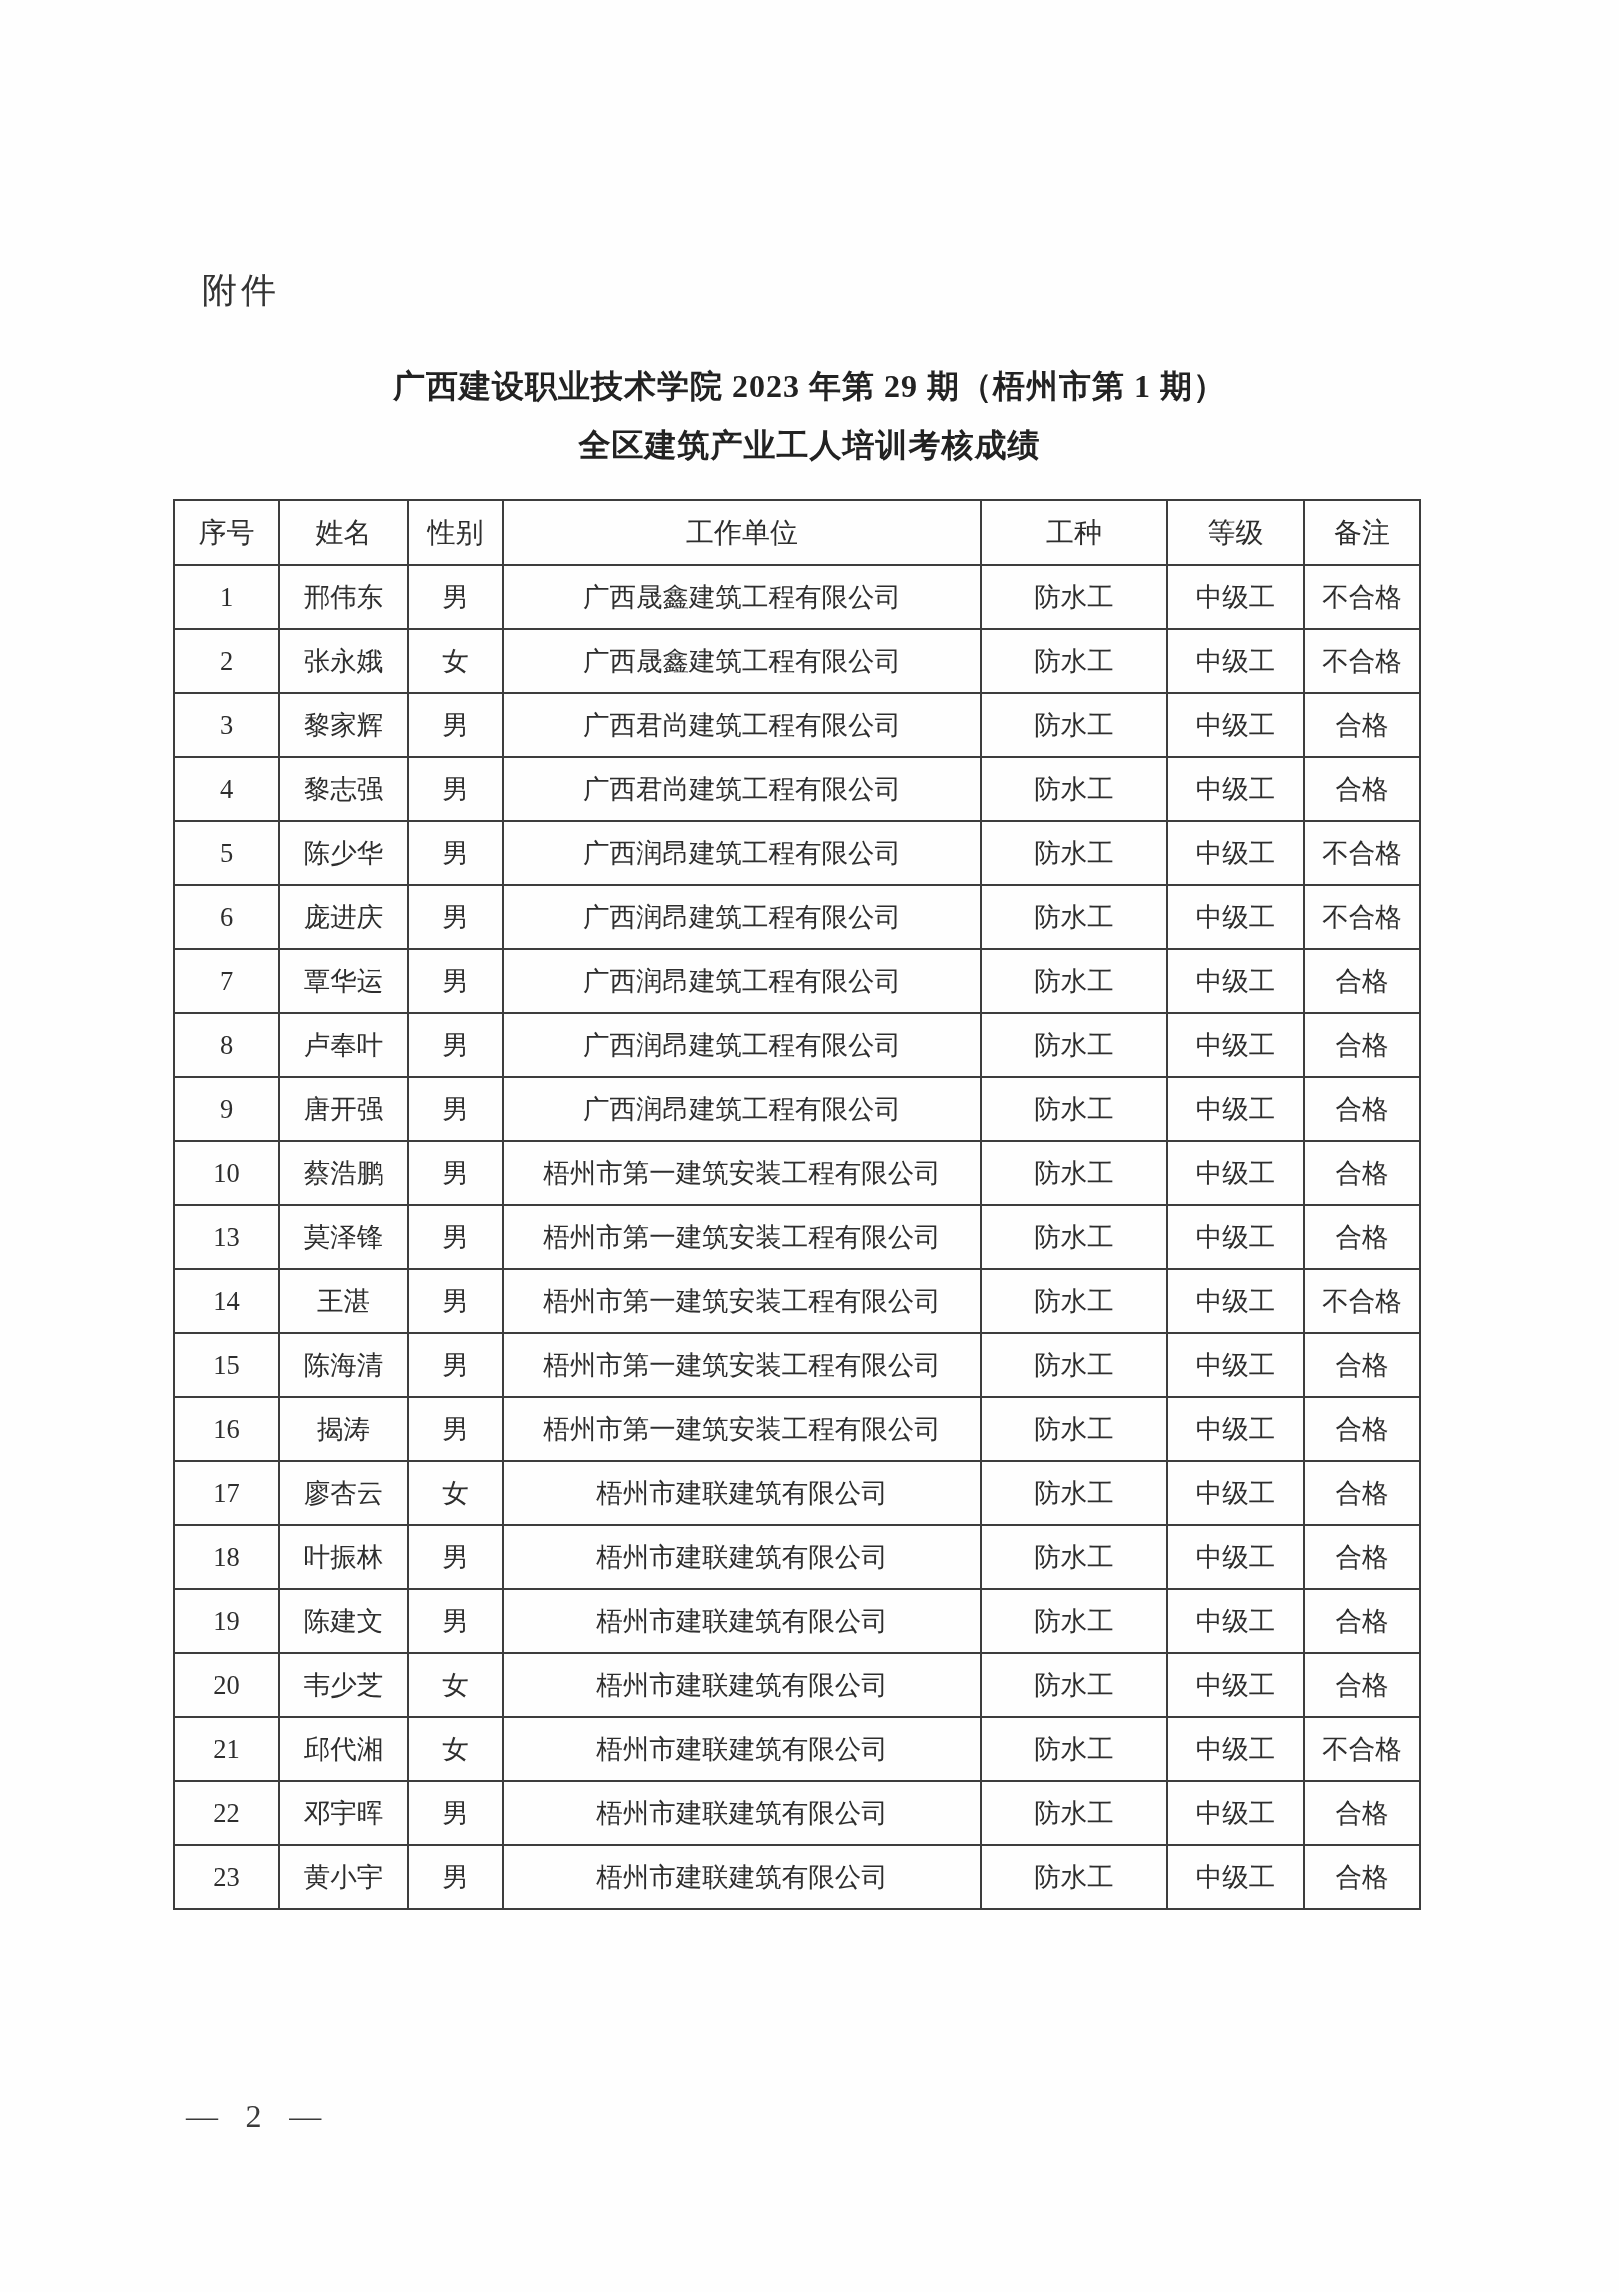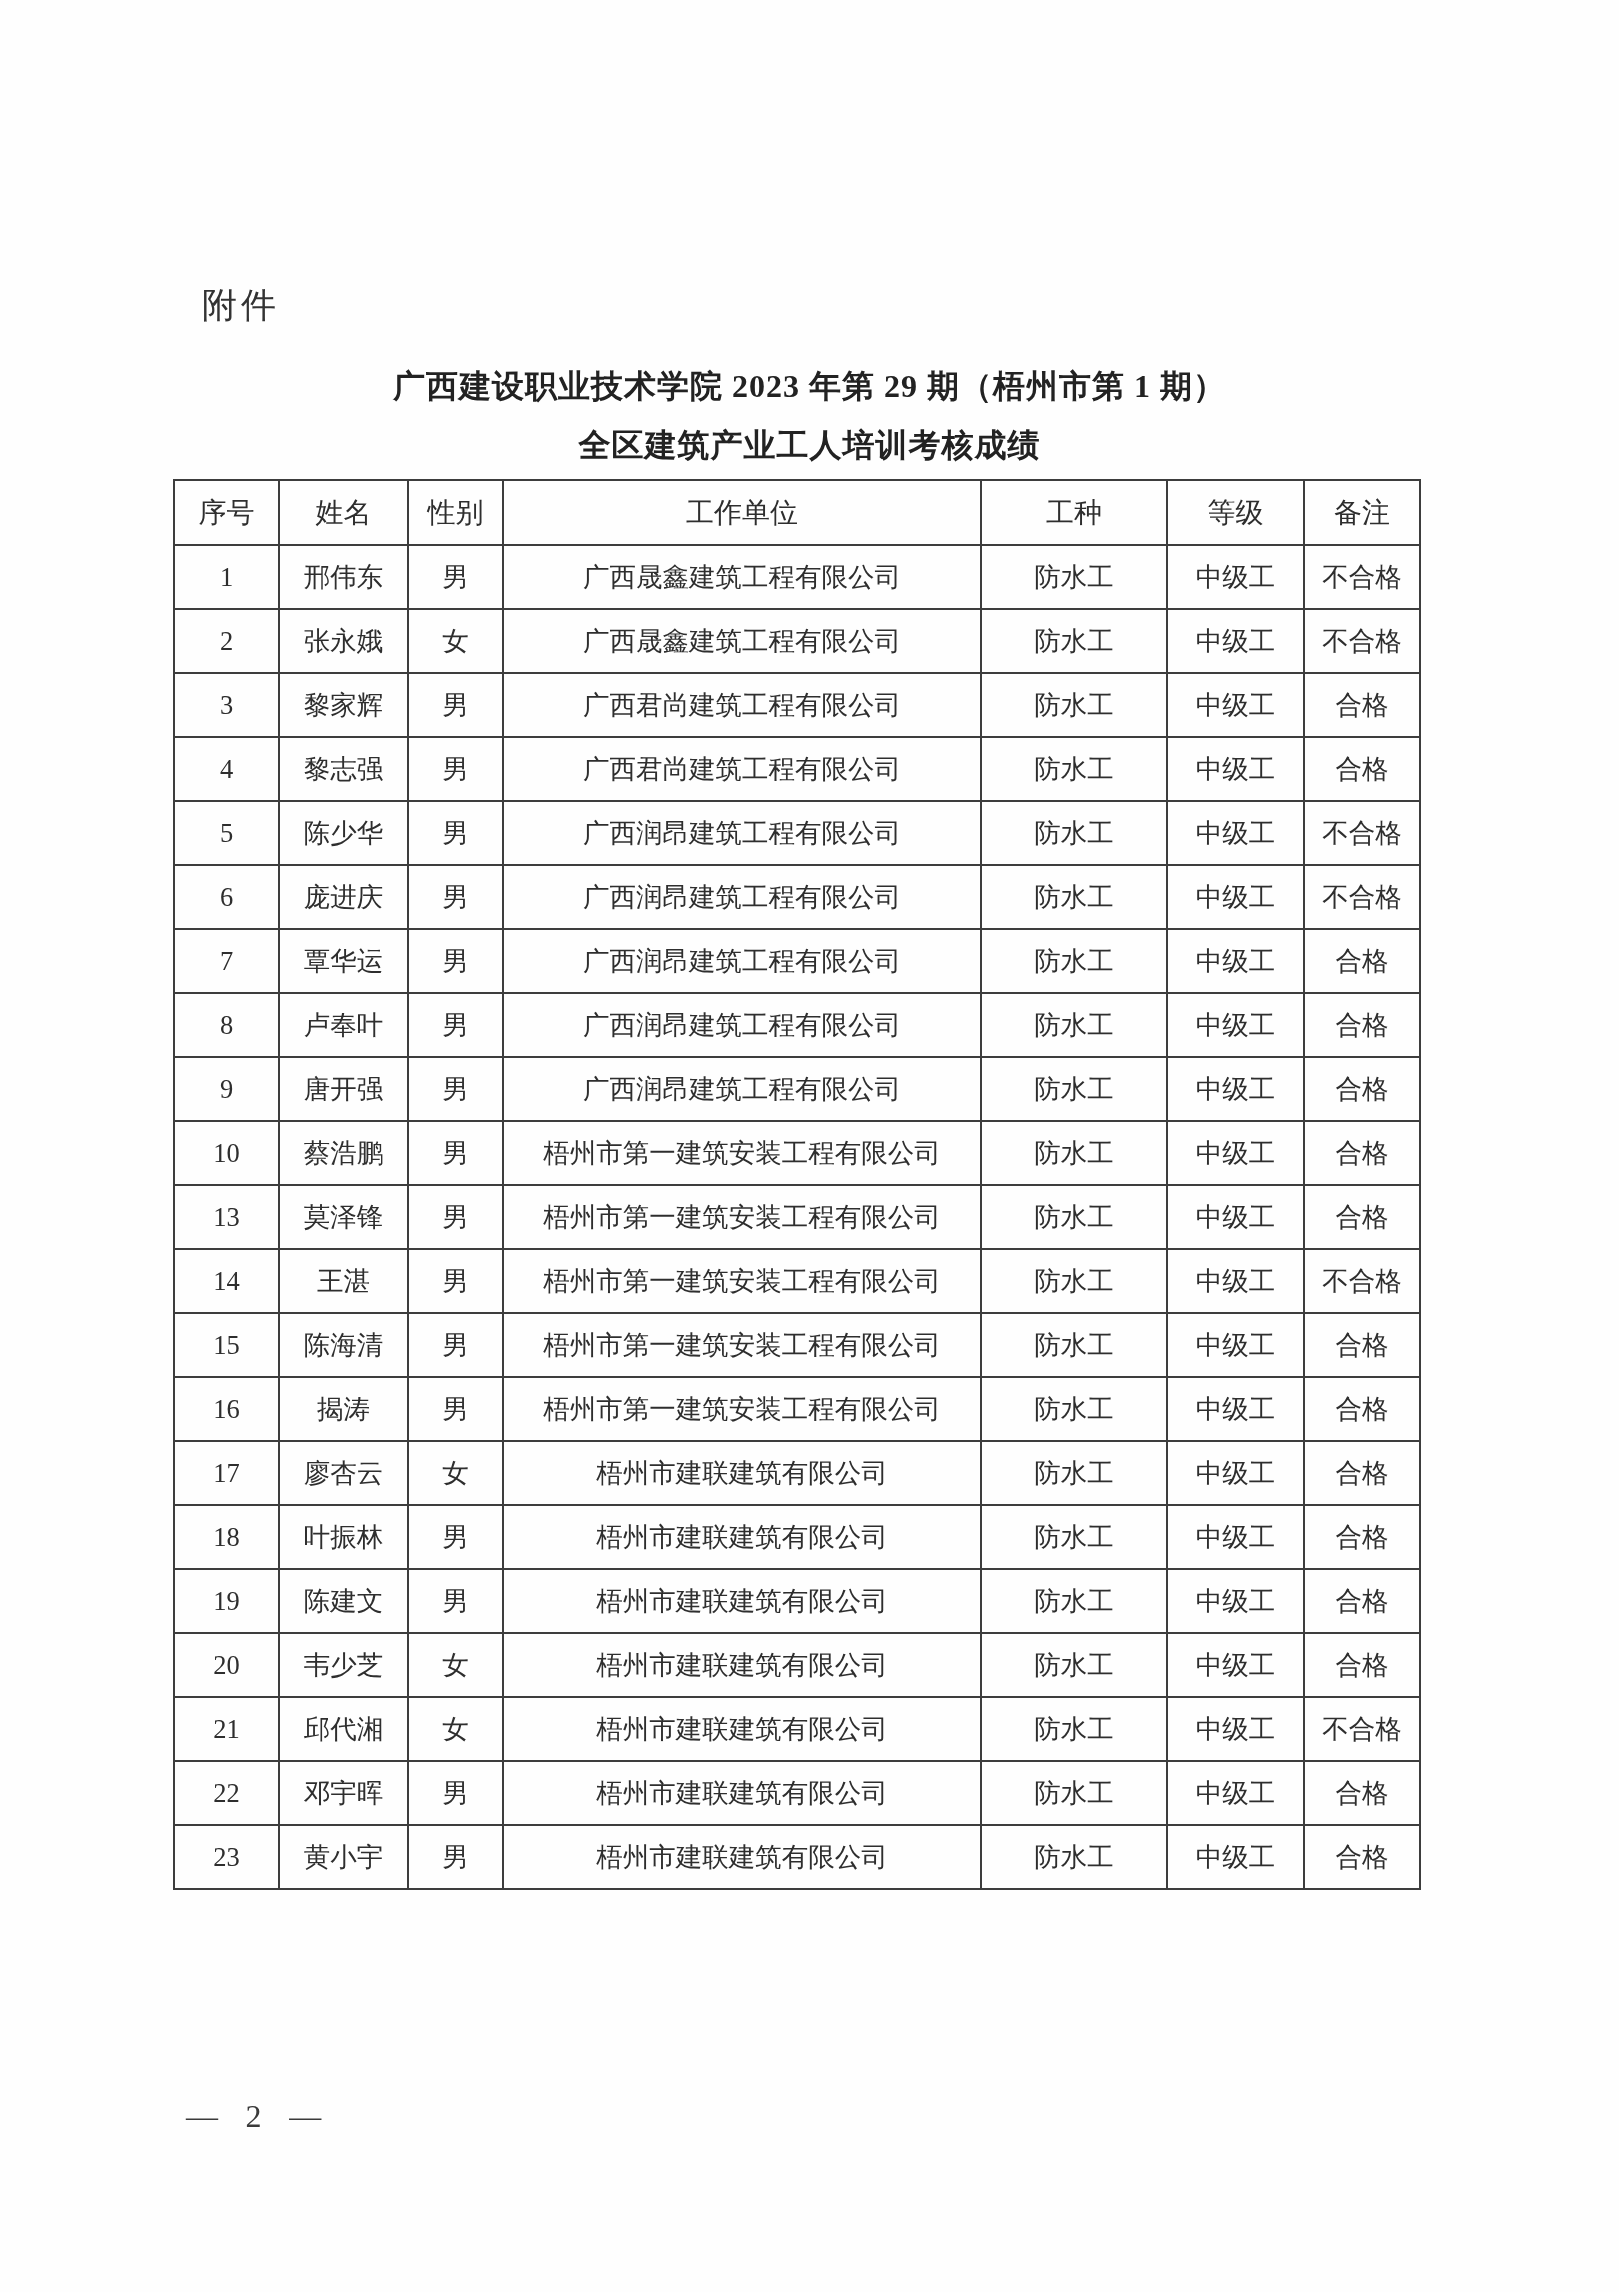--- a/index.html
+++ b/index.html
@@ -12,42 +12,42 @@
     width: 1619px;
     height: 2293px;
     background: #fefefe;
     font-family: "Liberation Serif", "DejaVu Serif", serif;
     color: #2b2b2b;
     overflow: hidden;
   }
   .attachment {
     position: absolute;
     left: 202px;
-    top: 282px;
+    top: 267px;
     font-size: 35px;
     letter-spacing: 3.9px;
     color: #333333;
   }
   .title-line {
     position: absolute;
     left: 0;
     width: 100%;
     text-align: center;
     font-weight: bold;
     font-size: 32px;
     letter-spacing: 1px;
     color: #222222;
   }
   .title-line.line1 { top: 365px; }
   .title-line.line2 { top: 424px; }
 
   table.results {
     position: absolute;
     left: 173px;
-    top: 479px;
+    top: 499px;
     width: 1247px;
     border-collapse: collapse;
     table-layout: fixed;
   }
   table.results th,
   table.results td {
     border: 2px solid #3d3d3d;
     text-align: center;
     vertical-align: middle;
     font-weight: normal;

